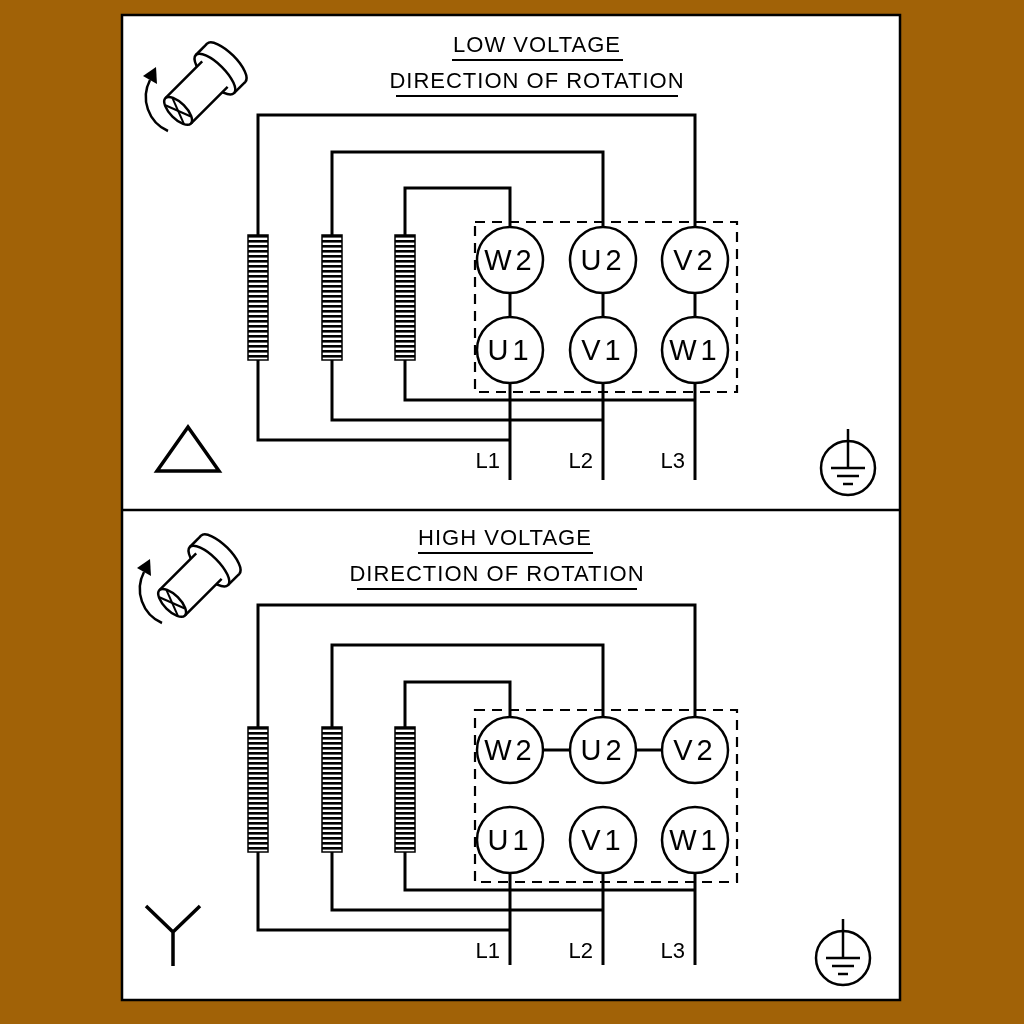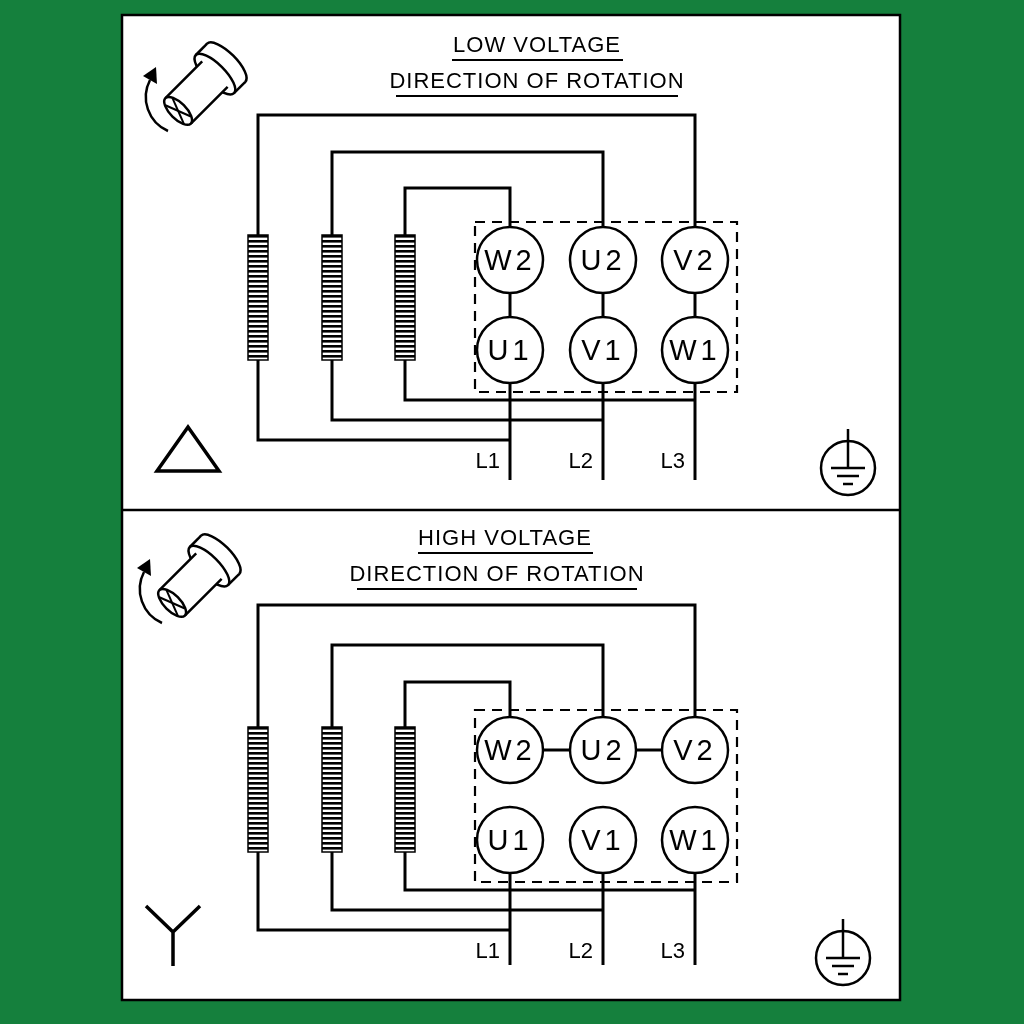--- a/index.html
+++ b/index.html
@@ -1,20 +1,20 @@
 <!DOCTYPE html>
 <html><head>
 <meta charset="utf-8">
 <style>
   html, body { margin: 0; padding: 0; background: #ffffff; }
   .stage {
     position: relative;
     width: 1024px;
     height: 1024px;
-    background: #15803d;
+    background: #a16207;
     font-family: "Liberation Sans", sans-serif;
   }
   svg text {
     font-family: "Liberation Sans", sans-serif;
     fill: #000000;
   }
 </style>
 </head>
 <body>
 

